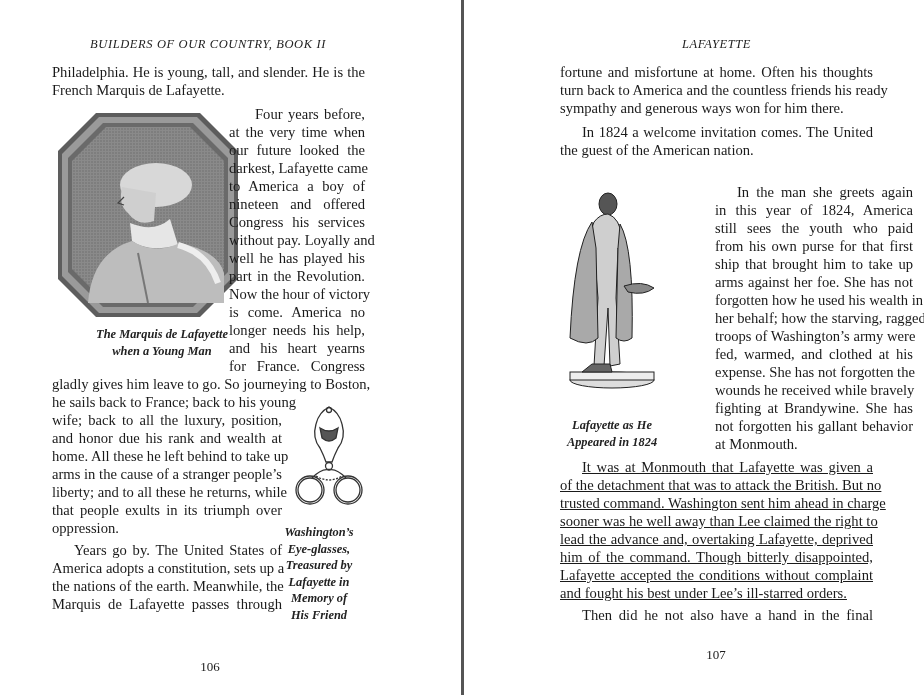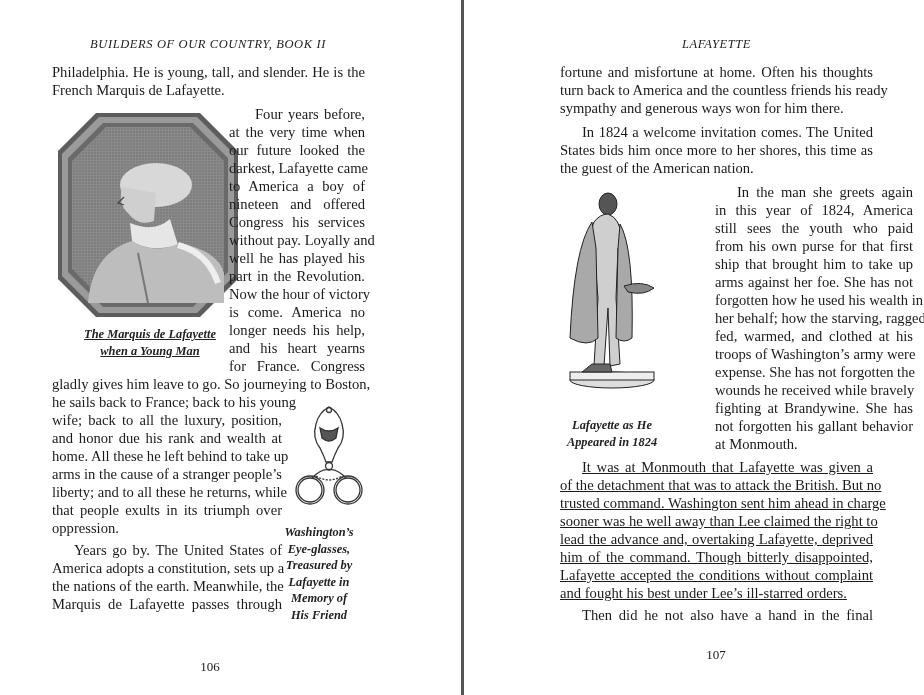--- a/index.html
+++ b/index.html
@@ -44,21 +44,21 @@
         <ellipse cx="98" cy="72" rx="36" ry="22" fill="#d8d8d8"></ellipse>
         <path d="M64 74 Q60 92 70 100 Q80 114 96 108 L98 80 Z" fill="#cfcfcf"></path>
         <path d="M66 84 l-6 6 l6 2" fill="none" stroke="#444" stroke-width="1.2"></path>
 
         <path d="M72 110 Q96 120 112 106 L120 132 Q90 140 74 128 Z" fill="#e6e6e6"></path>
         <path d="M30 190 Q34 140 74 128 Q96 142 122 130 Q160 138 166 160 L166 190 Z" fill="#bdbdbd"></path>
         <path d="M120 132 Q150 140 160 170" fill="none" stroke="#eee" stroke-width="6"></path>
         <path d="M80 140 L90 190" stroke="#777" stroke-width="2"></path>
       </svg>
     </div>
-    <div class="caption" style="left:52px;top:326px;width:196px;text-decoration:underline;">
+    <div class="caption" style="left:64px;top:326px;width:196px;">
       <div>The Marquis de Lafayette</div>
       <div>when a Young Man</div>
     </div>
 
     <div class="txt" style="left:229px;top:105px;width:136px;">
       <span class="ln" style="padding-left:26px;">Four years before,</span>
       <span class="ln">at the very time when</span>
       <span class="ln">our future looked the</span>
       <span class="ln">darkest, Lafayette came</span>
       <span class="ln">to America a boy of</span>
@@ -130,21 +130,20 @@
     <div class="running-head" style="left:560px;width:313px;">LAFAYETTE</div>
 
     <div class="txt" style="left:560px;top:63px;width:313px;">
       <span class="ln">fortune and misfortune at home. Often his thoughts</span>
       <span class="ln">turn back to America and the countless friends his ready</span>
       <span class="ln last">sympathy and generous ways won for him there.</span>
     </div>
 
     <div class="txt" style="left:560px;top:123px;width:313px;">
       <span class="ln" style="padding-left:22px;">In 1824 a welcome invitation comes. The United</span>
-      <span class="ln">States bids him once more to her shores, this time as</span>
       <span class="ln last">the guest of the American nation.</span>
     </div>
 
     <div class="figure" style="left:562px;top:188px;width:100px;height:204px;">
       <svg width="100" height="204" viewBox="0 0 100 204">
         <g stroke="#222" stroke-width="1" fill="#fff">
           <ellipse cx="50" cy="192" rx="42" ry="8" fill="#ddd"></ellipse>
           <rect x="8" y="184" width="84" height="8" fill="#eee"></rect>
           <ellipse cx="46" cy="16" rx="9" ry="11" fill="#555"></ellipse>
           <path d="M46 26 Q58 30 60 50 L66 66 Q60 70 56 60 L54 110 L58 176 L48 178 L46 120 L42 178 L32 178 L36 110 L32 60 Q28 70 22 62 L32 34 Q38 26 46 26 Z" fill="#cfcfcf"></path>
@@ -162,22 +161,22 @@
 
     <div class="txt" style="left:675px;top:183px;width:198px;margin-left:40px;">
       <span class="ln" style="padding-left:22px;">In the man she greets again</span>
       <span class="ln">in this year of 1824, America</span>
       <span class="ln">still sees the youth who paid</span>
       <span class="ln">from his own purse for that first</span>
       <span class="ln">ship that brought him to take up</span>
       <span class="ln">arms against her foe. She has not</span>
       <span class="ln">forgotten how he used his wealth in</span>
       <span class="ln">her behalf; how the starving, ragged</span>
+      <span class="ln">troops of Washington’s army were</span>
       <span class="ln">fed, warmed, and clothed at his</span>
-      <span class="ln">troops of Washington’s army were</span>
       <span class="ln">expense. She has not forgotten the</span>
       <span class="ln">wounds he received while bravely</span>
       <span class="ln">fighting at Brandywine. She has</span>
       <span class="ln">not forgotten his gallant behavior</span>
       <span class="ln last">at Monmouth.</span>
     </div>
 
     <div class="txt" style="left:560px;top:458px;width:313px;text-decoration:underline;">
       <span class="ln" style="padding-left:22px;">It was at Monmouth that Lafayette was given a</span>
       <span class="ln">of the detachment that was to attack the British. But no</span>

